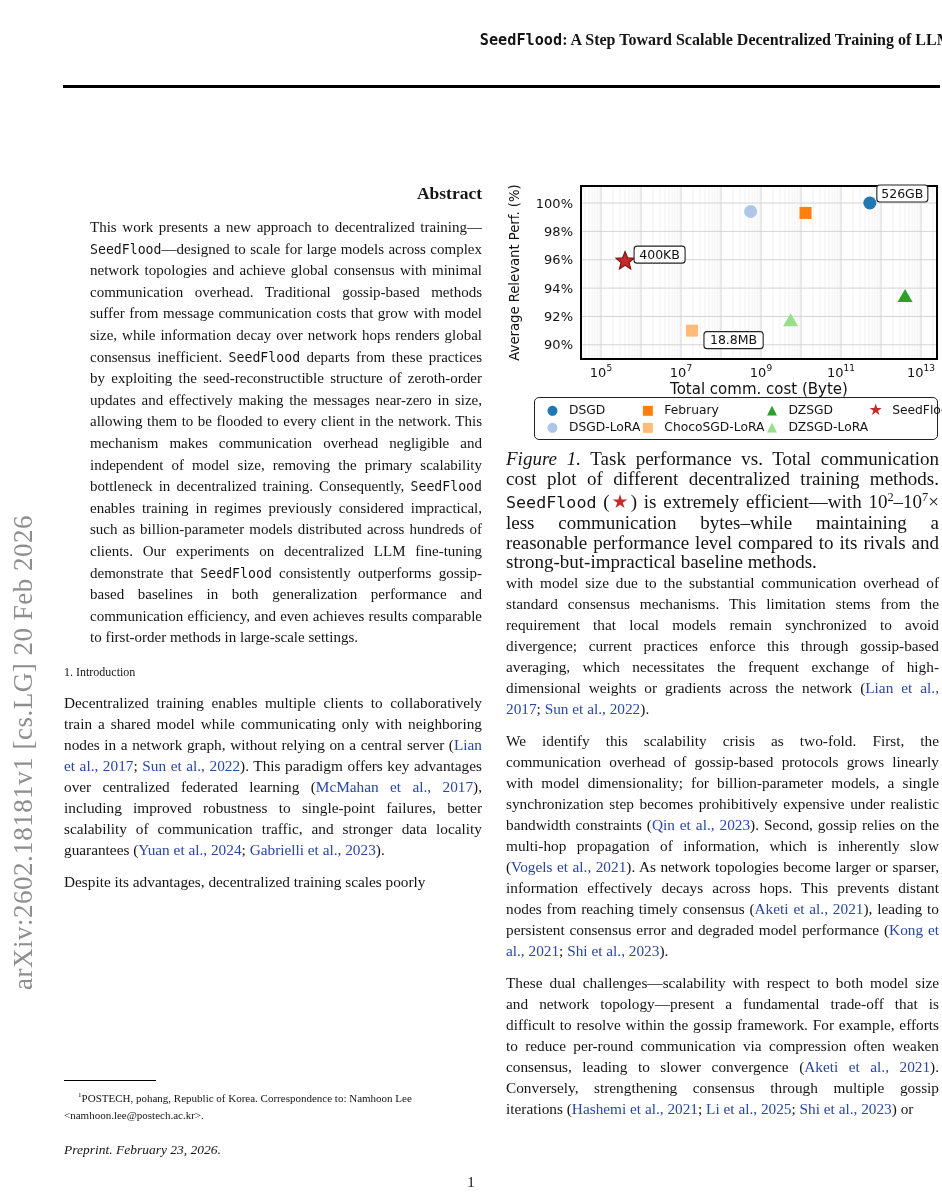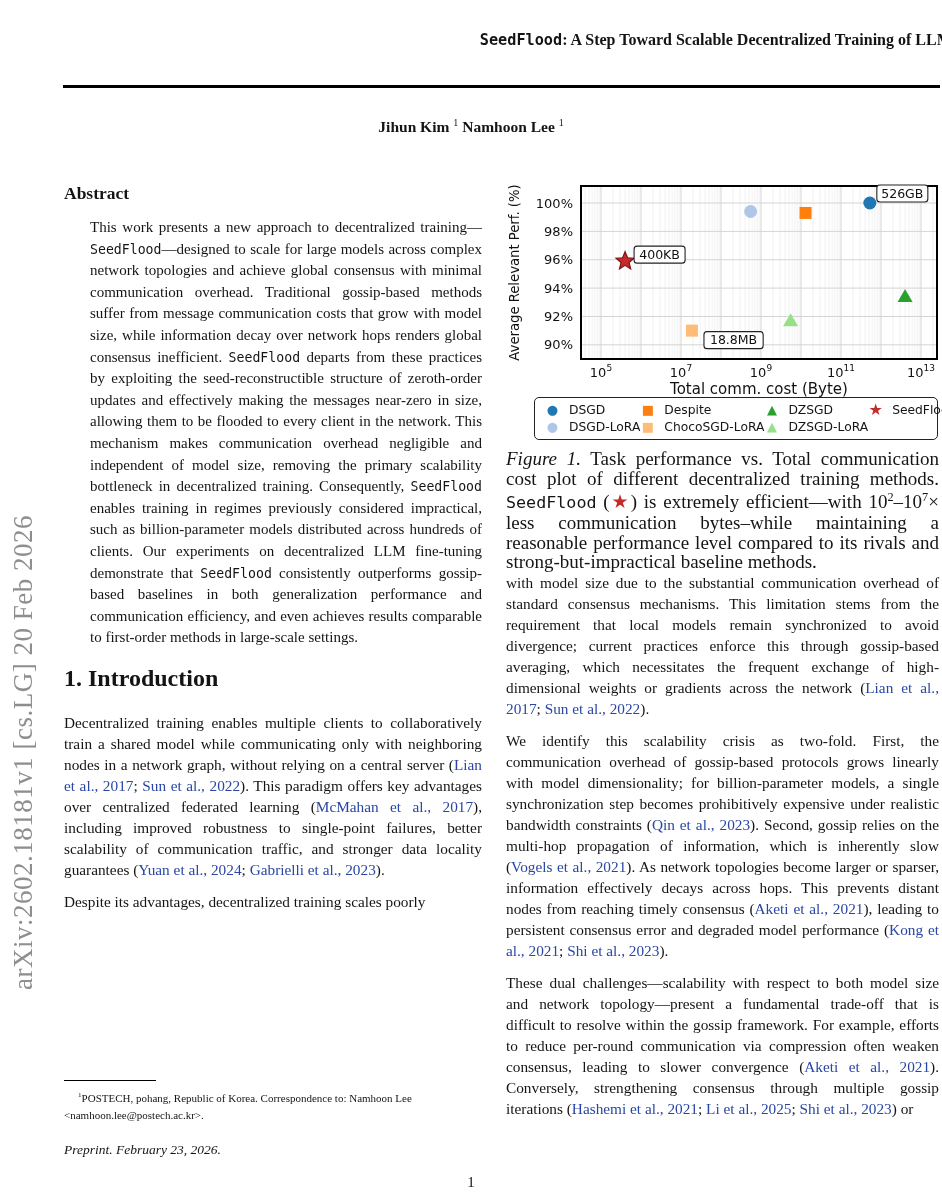--- a/index.html
+++ b/index.html
@@ -11,23 +11,23 @@
   .title-rule{position:absolute;top:85px;left:63px;width:877px;height:2.6px;background:#000}
   .authors{position:absolute;top:117px;left:0;width:100%;text-align:center;font-size:15.5px;font-weight:700}
   .authors .seg-sup{font-weight:400}
   .seg-sup{vertical-align:super;font-size:.65em}
   .seg-mono{font-family:"DejaVu Sans Mono",monospace;font-size:.88em}
   .seg-cite{color:#2946a4}
   .seg-italic{font-style:italic}
   .seg-star{color:#c42b2b}
   .col-left{position:absolute;left:64px;top:183px;width:418px}
   .col-right{position:absolute;left:506px;top:181px;width:433px}
-  .abstract-heading{text-align:left;font-weight:700;font-size:17.5px;margin-bottom:13px}
+  .abstract-heading{text-align:right;font-weight:700;font-size:17.5px;margin-bottom:13px}
   .abstract-body{margin-left:26px;font-size:15px;line-height:21.6px;text-align:justify}
-  .section-heading{font-size:24px;font-weight:700;margin:16px 0 20px}
+  .section-heading{font-size:12px;font-weight:400;margin:16px 0 12px}
   .body-par{font-size:15.3px;line-height:21px;text-align:justify;margin-bottom:11px}
   .footnote-block{position:absolute;left:64px;top:1080px;width:418px}
   .footnote-rule{width:92px;height:1.2px;background:#000;margin-bottom:6px}
   .footnote-text{font-size:11px;line-height:17.5px;text-indent:14px}
   .preprint-note{font-style:italic;font-size:13.5px;margin-top:17px}
   .figure-block{width:436px}
   .chart-svg{display:block}
   .chart-legend{margin-left:28px;width:404px;border:1.6px solid #222;border-radius:5px;padding:3px 8px 4px 10px;display:grid;grid-template-columns:1.02fr 1.3fr 1.12fr .95fr;grid-template-rows:repeat(2,17px);grid-auto-flow:column;font-family:"DejaVu Sans",sans-serif;font-size:12.3px;align-items:center;background:#fff}
   .legend-item{display:flex;align-items:center;gap:9px;white-space:nowrap}
   .legend-marker{width:15px;text-align:center;font-size:13px;line-height:1}
@@ -37,21 +37,20 @@
 </style>
 </head>
 <body>
 
 <div class="page">
 
   <div class="arxiv-strip">arXiv:2602.18181v1  [cs.LG]  20 Feb 2026</div>
 
   <div class="paper-title"><span class="seg-mono">SeedFlood</span><span>: A Step Toward Scalable Decentralized Training of LLMs</span></div>
   <div class="title-rule"></div>
-  <div class="authors"><span>Jihun Kim </span><span class="seg-sup">1</span><span>   Namhoon Lee </span><span class="seg-sup">1</span></div>
 
   <div class="col-left">
     <div class="abstract-heading">Abstract</div>
     <div class="abstract-body"><span>This work presents a new approach to decentralized training—</span><span class="seg-mono">SeedFlood</span><span>—designed to scale for large models across complex network topologies and achieve global consensus with minimal communication overhead. Traditional gossip-based methods suffer from message communication costs that grow with model size, while information decay over network hops renders global consensus inefficient. </span><span class="seg-mono">SeedFlood</span><span> departs from these practices by exploiting the seed-reconstructible structure of zeroth-order updates and effectively making the messages near-zero in size, allowing them to be flooded to every client in the network. This mechanism makes communication overhead negligible and independent of model size, removing the primary scalability bottleneck in decentralized training. Consequently, </span><span class="seg-mono">SeedFlood</span><span> enables training in regimes previously considered impractical, such as billion-parameter models distributed across hundreds of clients. Our experiments on decentralized LLM fine-tuning demonstrate that </span><span class="seg-mono">SeedFlood</span><span> consistently outperforms gossip-based baselines in both generalization performance and communication efficiency, and even achieves results comparable to first-order methods in large-scale settings.</span></div>
     <div class="section-heading">1. Introduction</div>
     <div class="body-par"><span>Decentralized training enables multiple clients to collaboratively train a shared model while communicating only with neighboring nodes in a network graph, without relying on a central server (</span><span class="seg-cite">Lian et al., 2017</span><span>; </span><span class="seg-cite">Sun et al., 2022</span><span>). This paradigm offers key advantages over centralized federated learning (</span><span class="seg-cite">McMahan et al., 2017</span><span>), including improved robustness to single-point failures, better scalability of communication traffic, and stronger data locality guarantees (</span><span class="seg-cite">Yuan et al., 2024</span><span>; </span><span class="seg-cite">Gabrielli et al., 2023</span><span>).</span></div>
     <div class="body-par"><span>Despite its advantages, decentralized training scales poorly</span></div>
   </div>
 
   <div class="col-right">
@@ -176,21 +175,21 @@
           <div class="legend-item">
             <span class="legend-marker" style="color: rgb(31, 119, 180);">●</span>
             <span>DSGD</span>
           </div>
           <div class="legend-item">
             <span class="legend-marker" style="color: rgb(174, 199, 232);">●</span>
             <span>DSGD-LoRA</span>
           </div>
           <div class="legend-item">
             <span class="legend-marker" style="color: rgb(255, 127, 14);">■</span>
-            <span>Despite</span>
+            <span>February</span>
           </div>
           <div class="legend-item">
             <span class="legend-marker" style="color: rgb(255, 187, 120);">■</span>
             <span>ChocoSGD-LoRA</span>
           </div>
           <div class="legend-item">
             <span class="legend-marker" style="color: rgb(44, 160, 44);">▲</span>
             <span>DZSGD</span>
           </div>
           <div class="legend-item">

